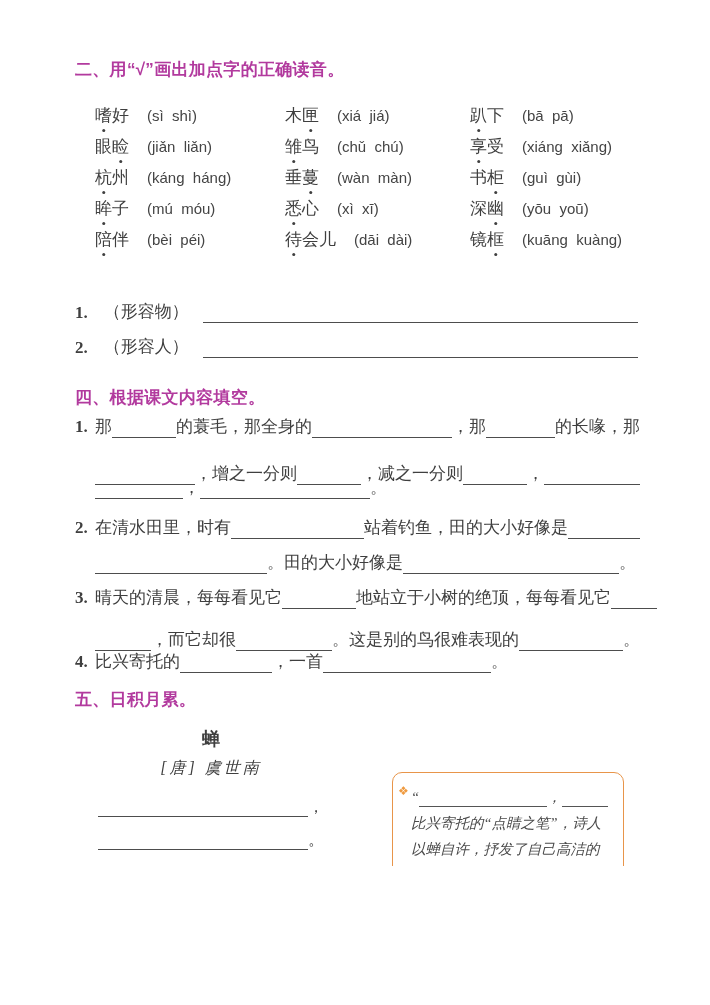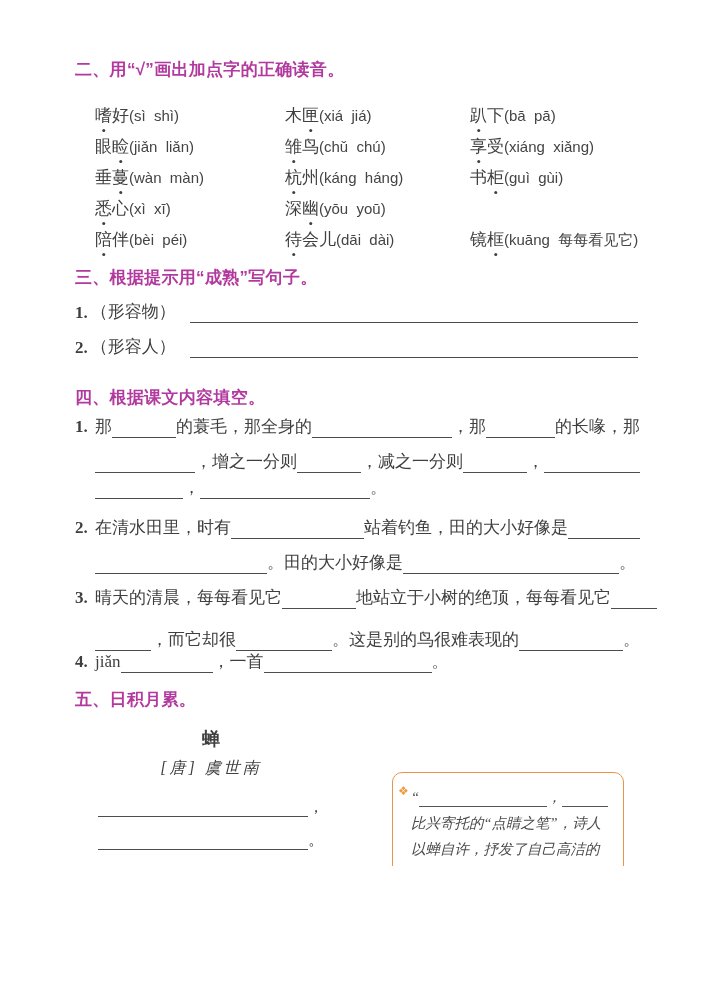--- a/index.html
+++ b/index.html
@@ -26,34 +26,34 @@
   .wcell:nth-child(1){width:190px}
   .wcell:nth-child(2){width:185px}
   .wchars{font-size:17px}
   .char{position:relative;display:inline-block}
   .char.dotted::after{
     content:"";position:absolute;left:50%;bottom:-5px;transform:translateX(-50%);
     width:3.5px;height:3.5px;border-radius:50%;background:var(--body-text,#3f3f3f);
   }
   .pinyin{
     font-family:"Liberation Sans","DejaVu Sans",sans-serif;
-    font-size:15px;white-space:pre;margin-left:0;color:#444;
+    font-size:15px;white-space:pre;margin-left:18px;color:#444;
   }
 
   
   .blank{
     display:inline-block;height:17px;
     border-bottom:1px solid var(--blank-line,#4d4d4d);
   }
 
   
   .s3items{position:absolute;left:75px;top:302px;width:563px}
   .s3item{display:flex;align-items:flex-end;height:21px;margin-bottom:14px;white-space:nowrap}
   .num{font-weight:bold;font-size:17px}
-  .s3label{font-size:17px;margin-left:3px}
+  .s3label{font-size:17px;margin-left:16px}
   .s3item .blank{flex:1;margin-left:14px;height:19px}
 
   
   .s4body{position:absolute;left:75px;top:405px;width:566px;height:272px}
   .fline{position:absolute;left:20px;display:flex;align-items:flex-end;height:22px;white-space:nowrap}
   .seg{font-size:17px;line-height:22px}
   .fnum{position:absolute;left:0;font-weight:bold;font-size:17px;line-height:22px;height:22px}
   .fline .blank{height:19px}
 
   
@@ -123,59 +123,62 @@
           <span class="wchars"><span class="char dotted">雏</span><span class="char">鸟</span></span>
           <span class="pinyin">(chǔ  chú)</span>
         </span>
         <span class="wcell">
           <span class="wchars"><span class="char dotted">享</span><span class="char">受</span></span>
           <span class="pinyin">(xiáng  xiǎng)</span>
         </span>
       </div>
       <div class="wrow">
         <span class="wcell">
+          <span class="wchars"><span class="char dotted">杭</span><span class="char">州</span></span>
+          <span class="pinyin">(káng  háng)</span>
+        </span>
+        <span class="wcell">
           <span class="wchars"><span class="char">垂</span><span class="char dotted">蔓</span></span>
           <span class="pinyin">(wàn  màn)</span>
         </span>
         <span class="wcell">
-          <span class="wchars"><span class="char dotted">杭</span><span class="char">州</span></span>
-          <span class="pinyin">(káng  háng)</span>
-        </span>
-        <span class="wcell">
           <span class="wchars"><span class="char">书</span><span class="char dotted">柜</span></span>
           <span class="pinyin">(guì  gùi)</span>
         </span>
       </div>
       <div class="wrow">
         <span class="wcell">
+          <span class="wchars"><span class="char dotted">眸</span><span class="char">子</span></span>
+          <span class="pinyin">(mú  móu)</span>
+        </span>
+        <span class="wcell">
           <span class="wchars"><span class="char dotted">悉</span><span class="char">心</span></span>
           <span class="pinyin">(xì  xī)</span>
         </span>
         <span class="wcell">
           <span class="wchars"><span class="char">深</span><span class="char dotted">幽</span></span>
           <span class="pinyin">(yōu  yoū)</span>
         </span>
       </div>
       <div class="wrow">
         <span class="wcell">
           <span class="wchars"><span class="char dotted">陪</span><span class="char">伴</span></span>
           <span class="pinyin">(bèi  péi)</span>
         </span>
         <span class="wcell">
           <span class="wchars"><span class="char dotted">待</span><span class="char">会</span><span class="char">儿</span></span>
           <span class="pinyin">(dāi  dài)</span>
         </span>
         <span class="wcell">
           <span class="wchars"><span class="char">镜</span><span class="char dotted">框</span></span>
-          <span class="pinyin">(kuāng  每每看见它)</span>
+          <span class="pinyin">(kuāng  kuàng)</span>
         </span>
       </div>
     </div>
 
-  <h2 class="sec-heading" id="s3h">三、根据提示用“成熟”写句子。</h2>
   <div class="s3items" id="s3items">
       <div class="s3item">
         <span class="num">1.</span>
         <span class="s3label">（形容物）</span>
         <span class="blank"></span>
       </div>
       <div class="s3item">
         <span class="num">2.</span>
         <span class="s3label">（形容人）</span>
         <span class="blank"></span>
@@ -187,21 +190,21 @@
       <span class="fnum" style="top: 11px;">1.</span>
       <div class="fline" style="top: 11px;">
         <span class="seg">那</span>
         <span class="blank" style="width: 64px;"></span>
         <span class="seg">的蓑毛，那全身的</span>
         <span class="blank" style="width: 140px;"></span>
         <span class="seg">，那</span>
         <span class="blank" style="width: 69px;"></span>
         <span class="seg">的长喙，那</span>
       </div>
-      <div class="fline" style="top: 46px;">
+      <div class="fline" style="top: 58px;">
         <span class="blank" style="width: 100px;"></span>
         <span class="seg">，增之一分则</span>
         <span class="blank" style="width: 64px;"></span>
         <span class="seg">，减之一分则</span>
         <span class="blank" style="width: 64px;"></span>
         <span class="seg">，</span>
         <span class="blank" style="width: 96px;"></span>
       </div>
       <div class="fline" style="top: 72px;">
         <span class="blank" style="width: 88px;"></span>
@@ -232,21 +235,21 @@
       <div class="fline" style="top: 224px;">
         <span class="blank" style="width: 56px;"></span>
         <span class="seg">，而它却很</span>
         <span class="blank" style="width: 96px;"></span>
         <span class="seg">。这是别的鸟很难表现的</span>
         <span class="blank" style="width: 104px;"></span>
         <span class="seg">。</span>
       </div>
       <span class="fnum" style="top: 246px;">4.</span>
       <div class="fline" style="top: 246px;">
-        <span class="seg">jiǎn</span>
+        <span class="seg">比兴寄托的</span>
         <span class="blank" style="width: 92px;"></span>
         <span class="seg">，一首</span>
         <span class="blank" style="width: 168px;"></span>
         <span class="seg">。</span>
       </div>
     </div>
 
   <h2 class="sec-heading" id="s5h">五、日积月累。</h2>
 
   <div class="poem">

